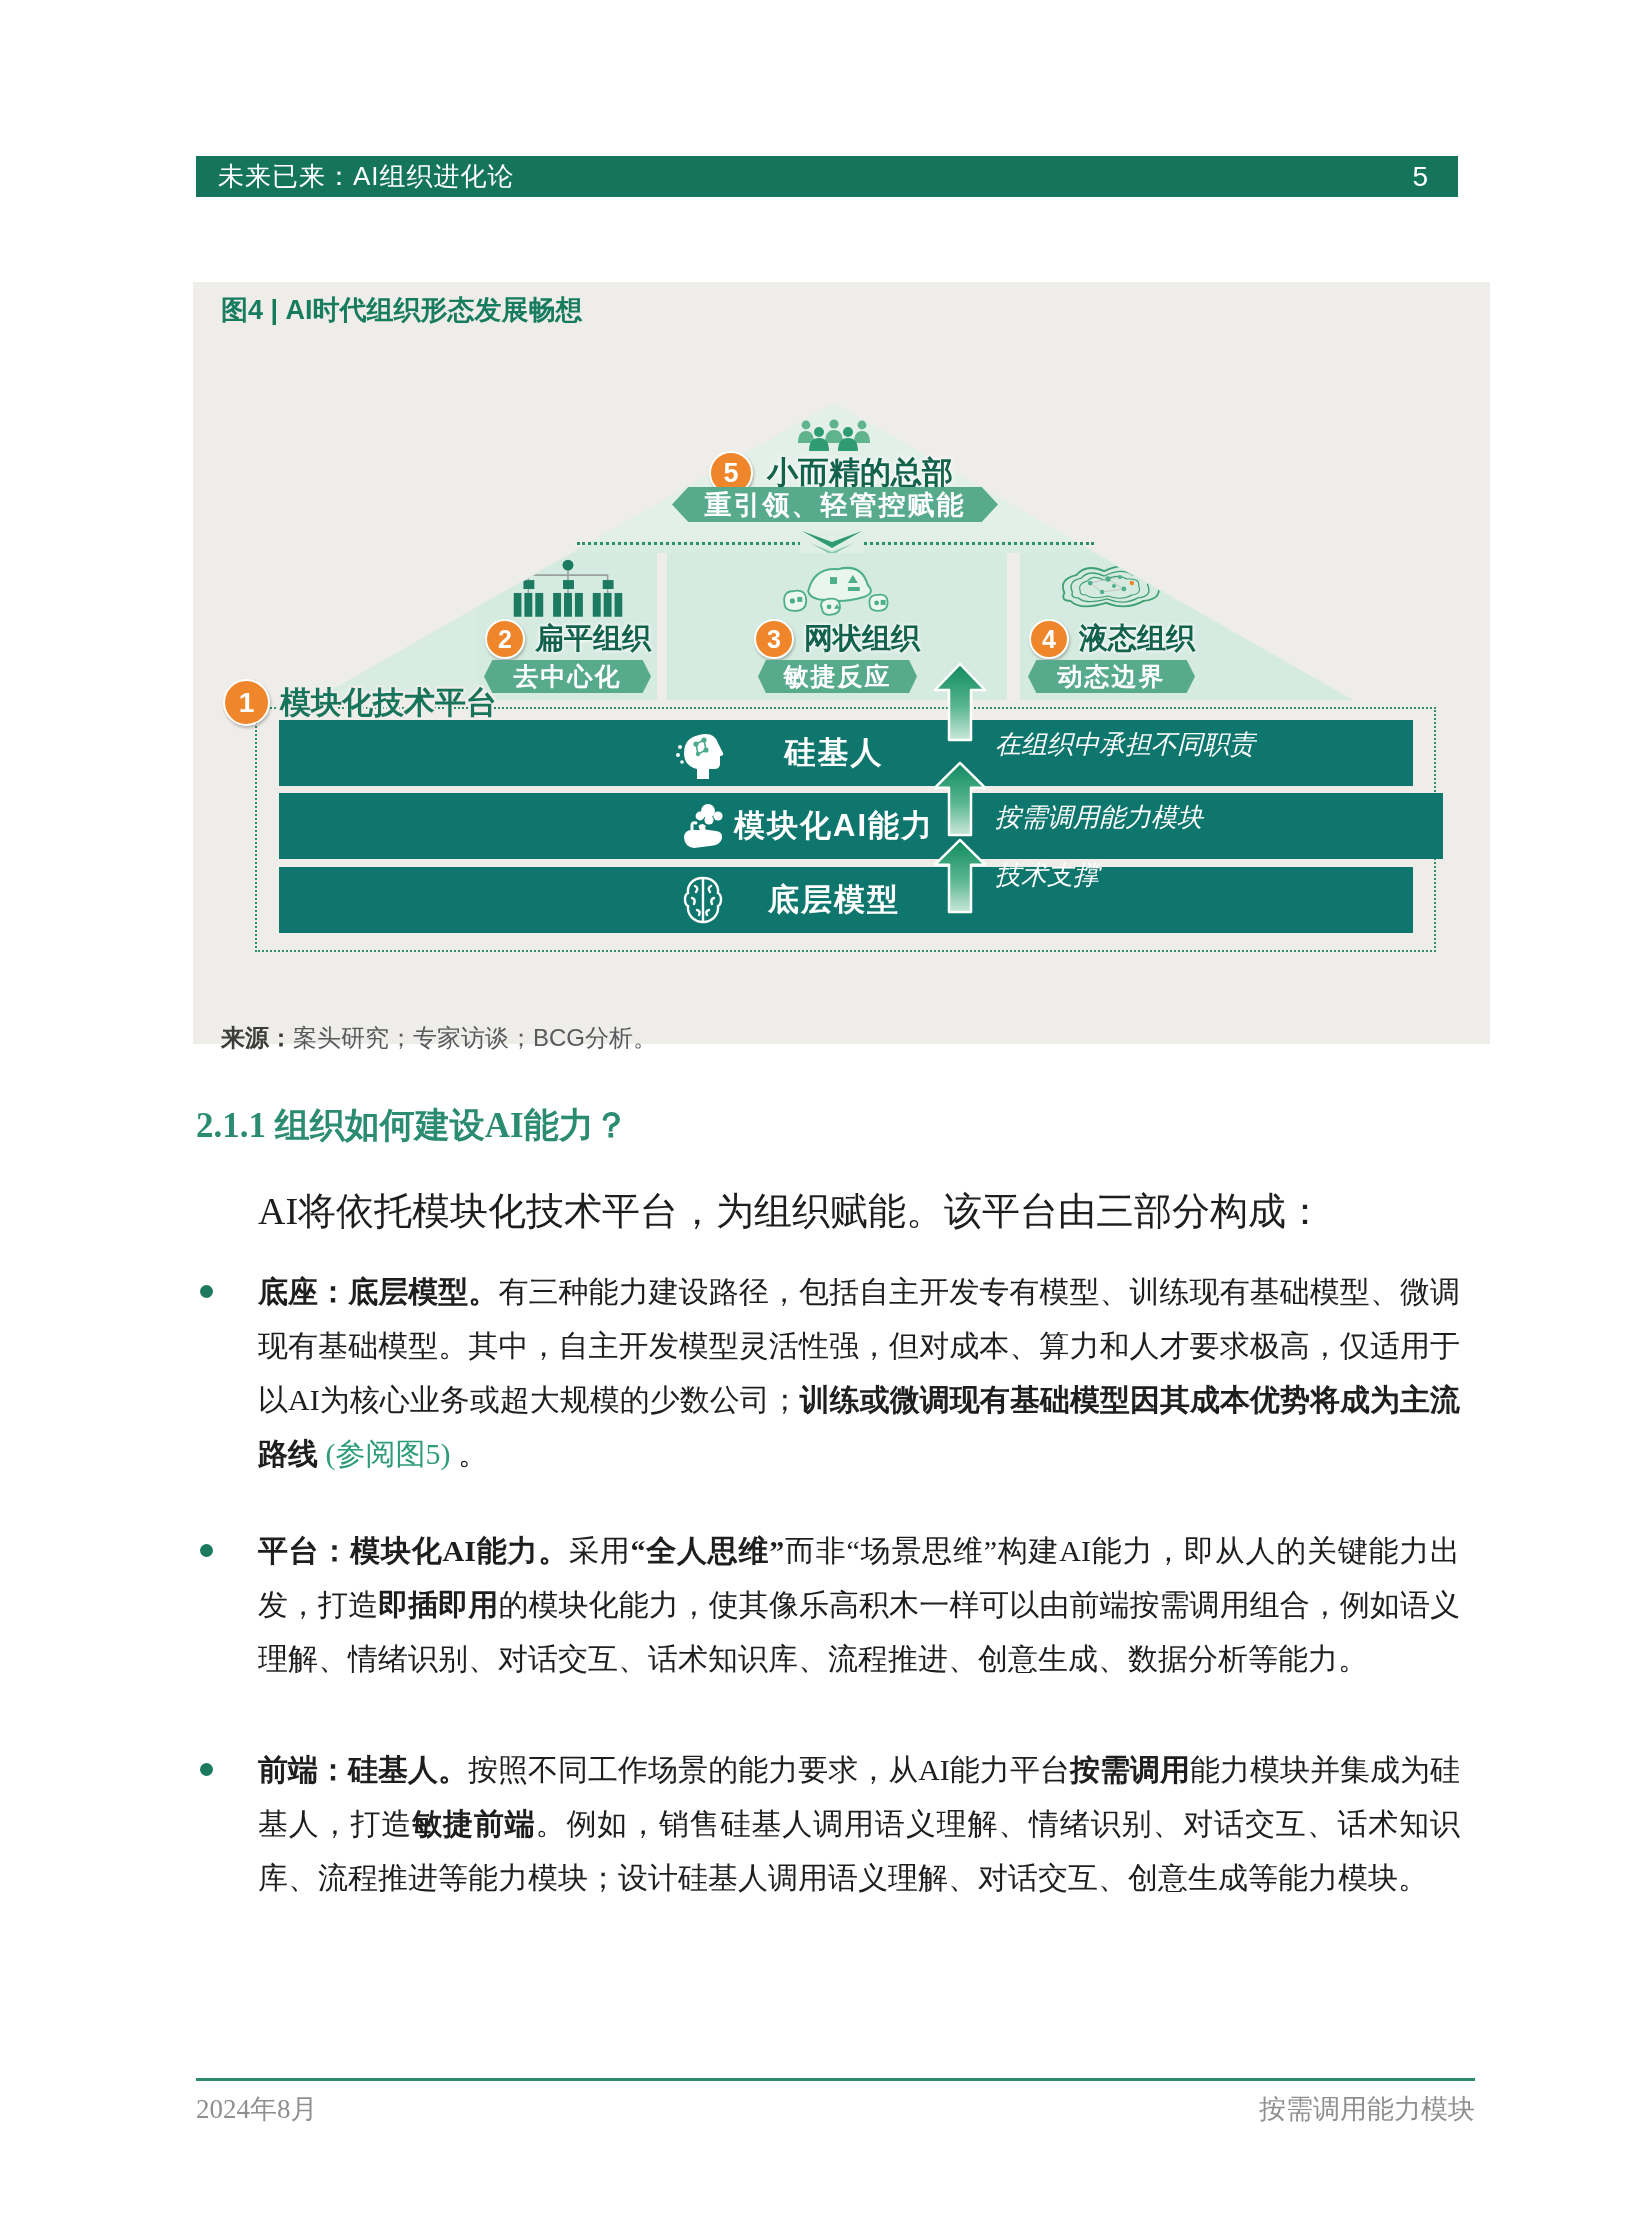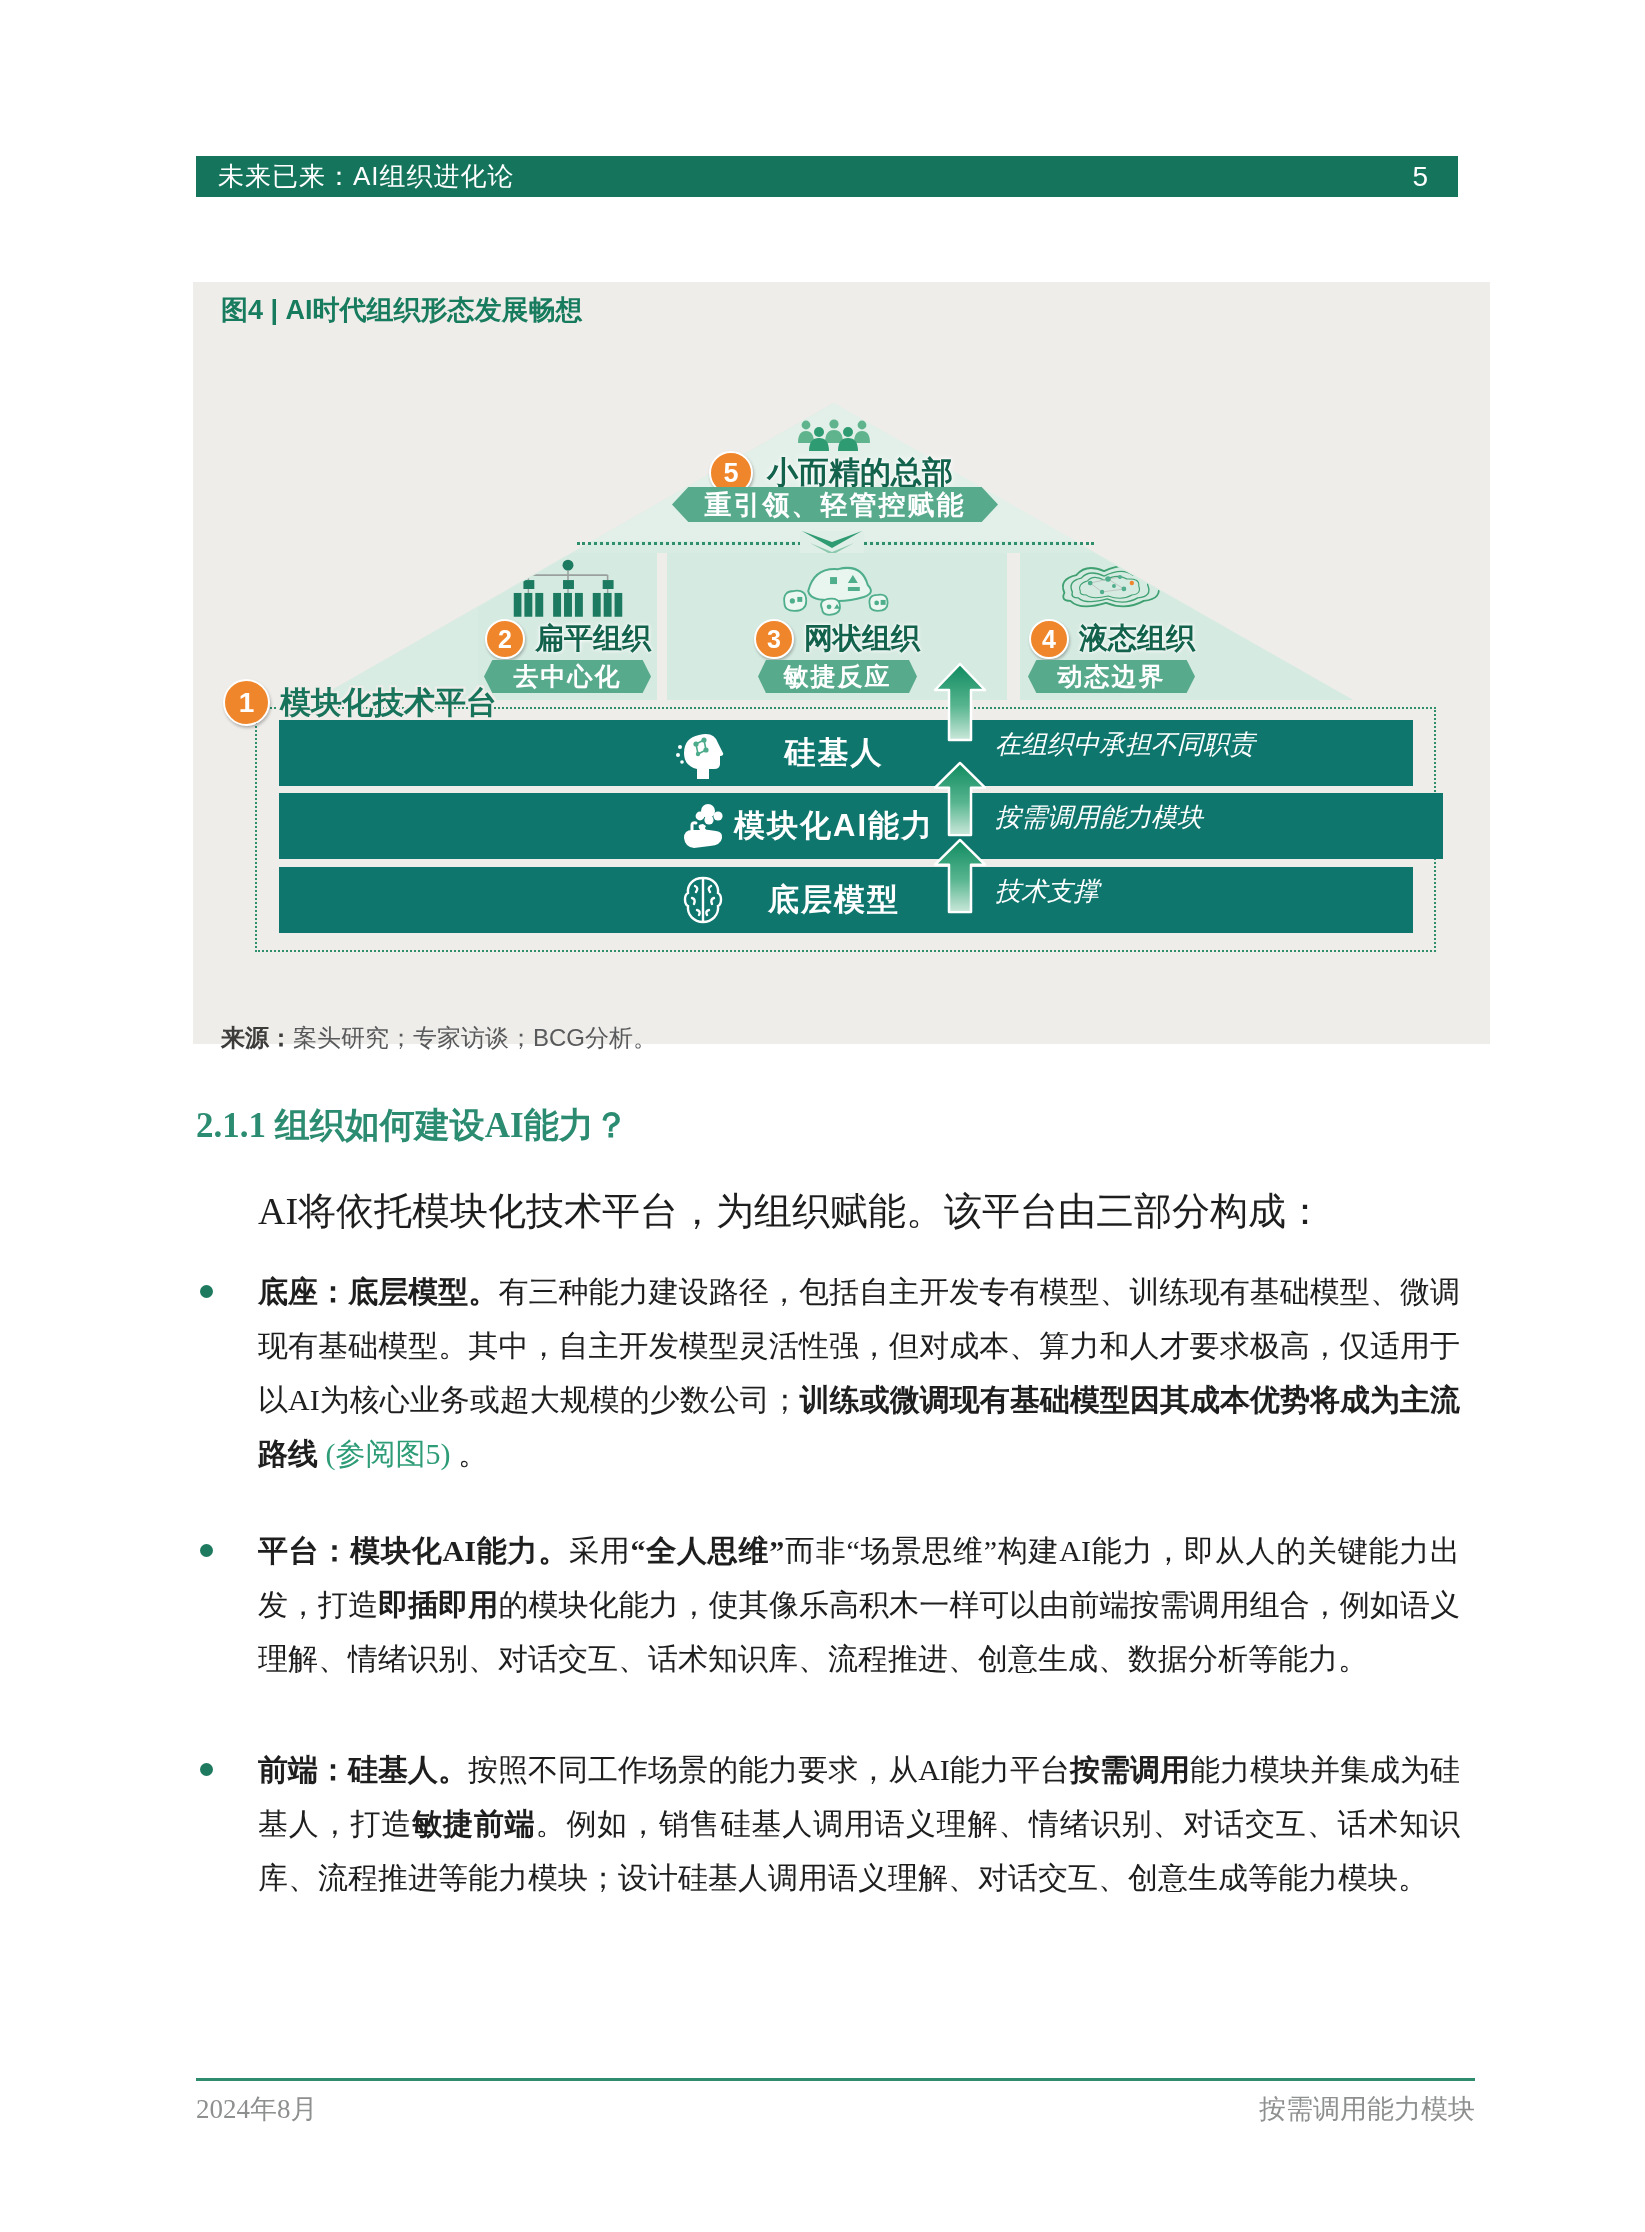--- a/index.html
+++ b/index.html
@@ -68,21 +68,21 @@
   .bar-1{top:438px;} .bar-2{top:511px;padding-left:30px;} .bar-3{top:585px;}
   .bar-icon{position:absolute;left:396px;top:50%;transform:translateY(-50%);line-height:0;}
   .bar-label{position:absolute;left:555px;top:50%;transform:translate(-50%,-50%);
              color:#fff;font-size:31px;font-weight:bold;white-space:nowrap;letter-spacing:2px;}
 
   .arrow{position:absolute;left:739px;width:56px;z-index:6;line-height:0;}
   .arrow-1{top:380px;height:80px;} .arrow-2{top:479px;height:76px;} .arrow-3{top:556px;height:76px;}
   .arrow svg{width:100%;height:100%;}
 
   .annot{position:absolute;left:802px;color:#fff;font-size:26px;font-style:italic;z-index:7;white-space:nowrap;}
-  .annot-1{top:445px;} .annot-2{top:518px;} .annot-3{top:592px;}
+  .annot-1{top:445px;} .annot-2{top:518px;} .annot-3{top:576px;}
 
   .source-line{position:absolute;left:28px;top:716px;font-size:24px;color:#58595B;}
   .source-label{font-weight:bold;color:#3C3C3B;}
 
   
   .main{position:absolute;left:196px;top:1102px;width:1264px;font-family:"Liberation Serif",serif;color:#1E1E1E;}
   .sec-heading{position:absolute;left:0;top:0;margin:0;font-size:35px;font-weight:bold;color:#2B8C71;}
   .intro{position:absolute;left:0;top:84px;width:100%;margin:0;font-size:38px;text-indent:62px;}
   .bullet{position:absolute;left:0;width:100%;padding-left:62px;box-sizing:border-box;
           font-size:30px;line-height:54px;text-align:justify;}

